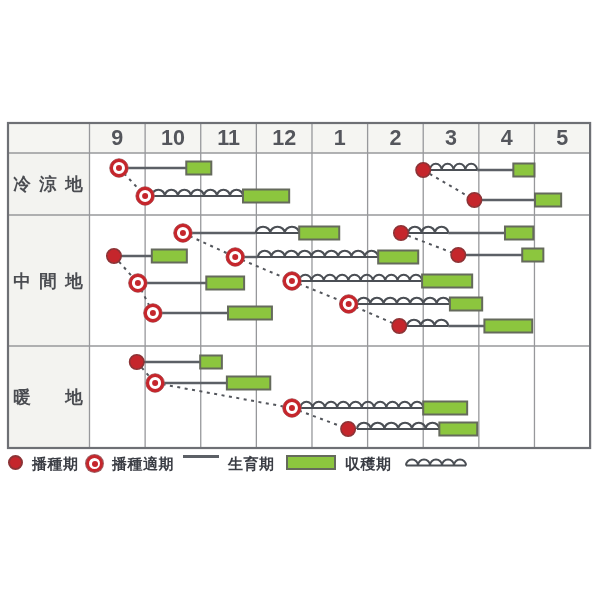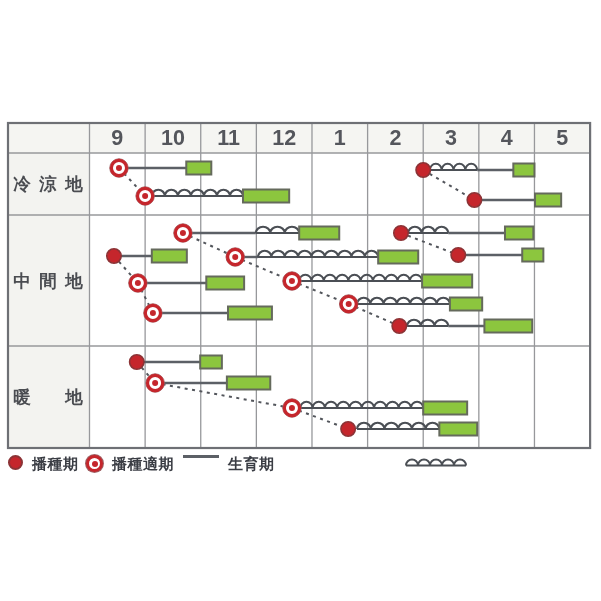--- a/index.html
+++ b/index.html
@@ -164,19 +164,23 @@
     <span class="legend-item" style="left:183px">
       <span class="ico-line"></span>
       <span class="legend-label">生育期</span>
     </span>
     <span class="legend-item" style="left:86px">
       <span class="ico-dot-ring">
           <span class="core"></span>
         </span>
       <span class="legend-label">播種適期</span>
     </span>
+    <span class="legend-item" style="left:286px">
+      <span class="ico-bar"></span>
+      <span class="legend-label">収穫期</span>
+    </span>
     <span class="legend-item" style="left:404px">
       <svg class="ico-tunnel" width="64" height="13" viewBox="0 0 64 13">
         <path d="M2 10.5 H62 M2 10.5 a6 6 0 0 1 12 0 a6 6 0 0 1 12 0 a6 6 0 0 1 12 0 a6 6 0 0 1 12 0 a6 6 0 0 1 12 0" fill="none" stroke="#4b4f55" stroke-width="2"></path>
       </svg>
     </span>
   </div>
 </div>
 
 </body></html>

